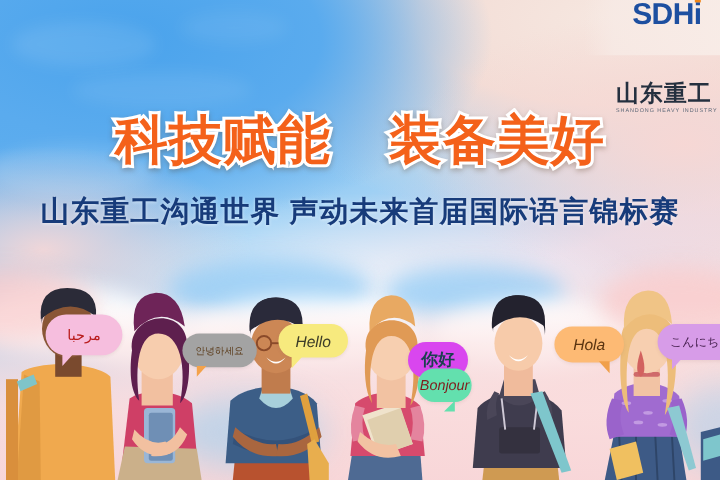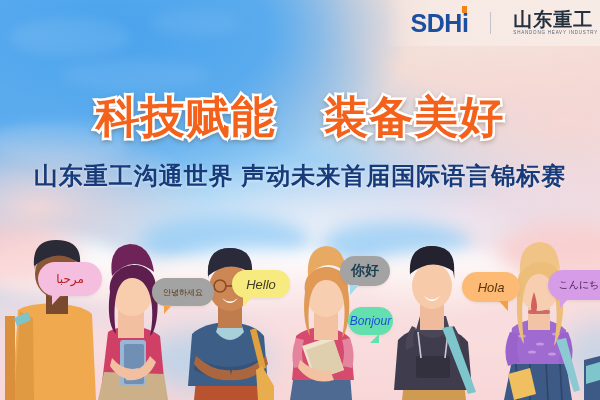--- a/index.html
+++ b/index.html
@@ -54,20 +54,21 @@
     position:absolute;left:560px;top:320px;width:90px;height:70px;border-radius:50%;
     background:rgba(150,205,240,.45);filter:blur(14px);
   }
 
   
   .logo{position:absolute;right:0;top:0;height:46px;display:flex;align-items:center;}
   .logoplate{
     height:46px;padding:0 0 0 26px;display:flex;align-items:center;gap:22px;
     background:linear-gradient(90deg, rgba(246,231,226,0) 0%, rgba(247,234,229,.85) 22%, rgba(248,236,231,.95) 100%);
     padding-right:2px;
+    flex-direction:column;
   }
   .sdhi{
     position:relative;font-weight:bold;font-size:25px;letter-spacing:-0.5px;
     color:#1d4fa0;line-height:1;font-family:"Liberation Sans",sans-serif;
   }
   .sdhi .dot{
     position:absolute;right:1px;top:-5px;width:5px;height:7px;background:#f08519;
   }
   .logodiv{width:1px;height:22px;background:rgba(60,90,150,.28);}
   .logocn{display:flex;flex-direction:column;justify-content:center;line-height:1;}
@@ -114,24 +115,24 @@
   }
   .b-ar{left:38px;top:262px;width:64px;height:34px;background:#f6bede;font-size:12px;font-style:normal;color:#b91c1c;border-radius:18px;}
   .b-ar .tail{bottom:-9px;left:14px;border-width:10px 9px 0 0;border-color:#f6bede transparent transparent transparent;}
 
   .b-ko{left:152px;top:278px;width:62px;height:28px;background:#a3a3a3;font-size:8px;font-style:normal;color:#5a3a18;border-radius:14px;}
   .b-ko .tail{bottom:-8px;left:12px;border-width:9px 8px 0 0;border-color:#f4a24a transparent transparent transparent;}
 
   .b-en{left:232px;top:270px;width:58px;height:28px;background:#f7ea7e;font-size:13px;color:#3c3c28;border-radius:14px;}
   .b-en .tail{bottom:-9px;left:11px;border-width:10px 9px 0 0;border-color:#f7ea7e transparent transparent transparent;}
 
-  .b-zh{left:340px;top:256px;width:50px;height:30px;background:#a3a3a3;font-size:14px;font-style:normal;font-weight:bold;color:#1c4050;border-radius:15px;}
+  .b-zh{left:340px;top:285px;width:50px;height:30px;background:#d946ef;font-size:14px;font-style:normal;font-weight:bold;color:#1c4050;border-radius:15px;}
   .b-zh .tail{bottom:-9px;left:10px;border-width:10px 9px 0 0;border-color:#9fdcef transparent transparent transparent;}
 
-  .b-fr{left:348px;top:307px;width:45px;height:28px;background:#63e0ae;font-size:12px;color:#1d4ed8;border-radius:14px;}
+  .b-fr{left:348px;top:307px;width:45px;height:28px;background:#63e0ae;font-size:12px;color:#7f1d1d;border-radius:14px;}
   .b-fr .tail{bottom:-8px;right:14px;border-width:0 9px 9px 0;border-color:transparent #63e0ae transparent transparent;transform:scaleY(-1);}
 
   .b-es{left:462px;top:272px;width:58px;height:30px;background:#fdba74;font-size:13px;color:#5a3410;border-radius:15px;}
   .b-es .tail{bottom:-9px;right:12px;border-width:10px 0 0 9px;border-color:#f0a04b transparent transparent transparent;}
 
   .b-ja{left:548px;top:270px;width:72px;height:30px;background:#d79ce8;font-size:10px;font-style:normal;color:#46204f;border-radius:15px;}
   .b-ja .tail{bottom:-8px;left:12px;border-width:9px 8px 0 0;border-color:#d79ce8 transparent transparent transparent;}
 </style>
 </head>
 <body>

